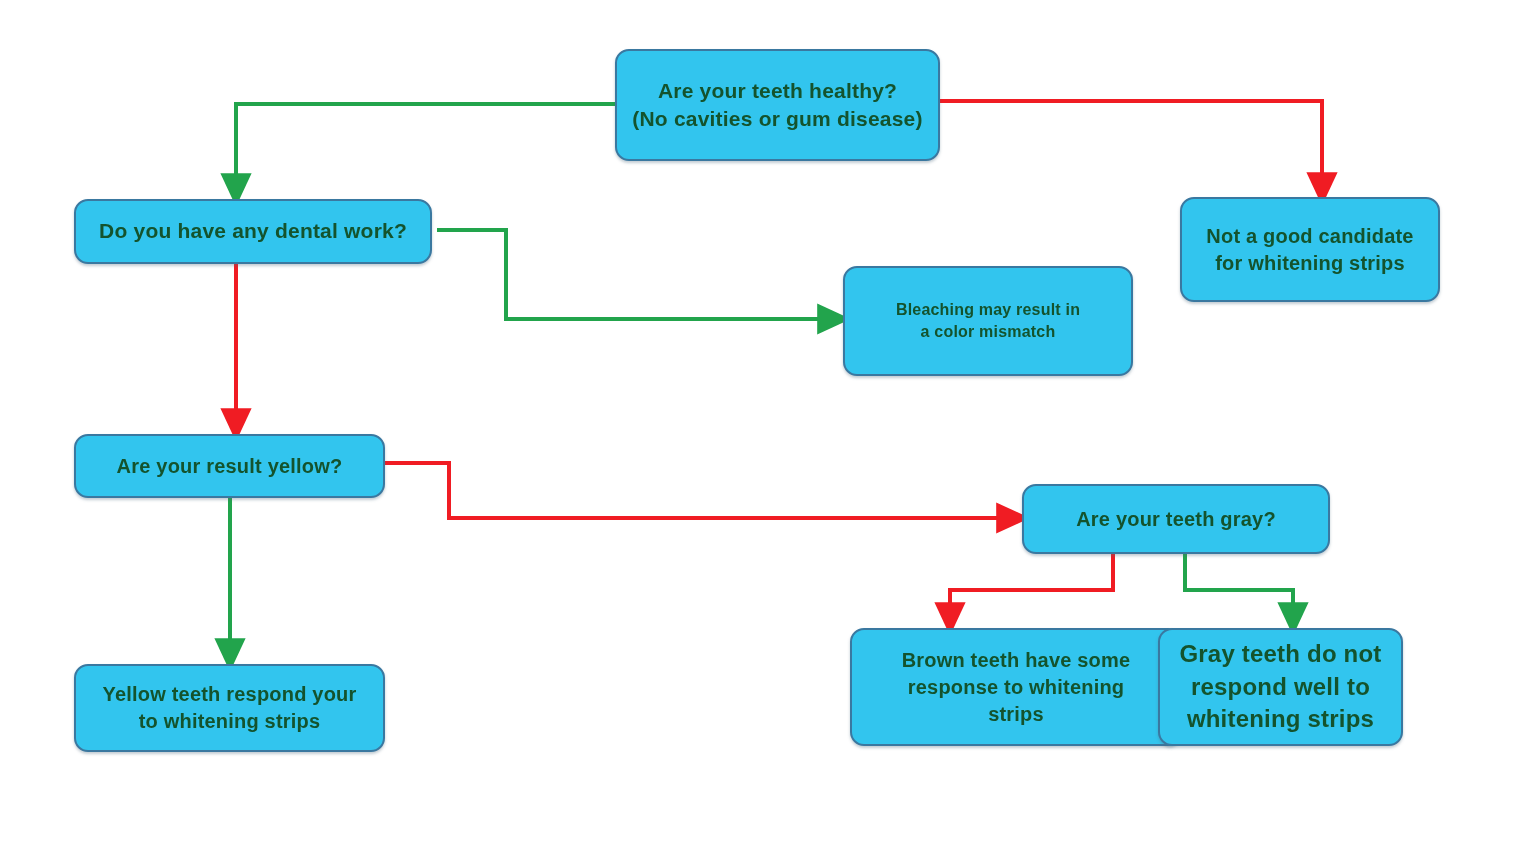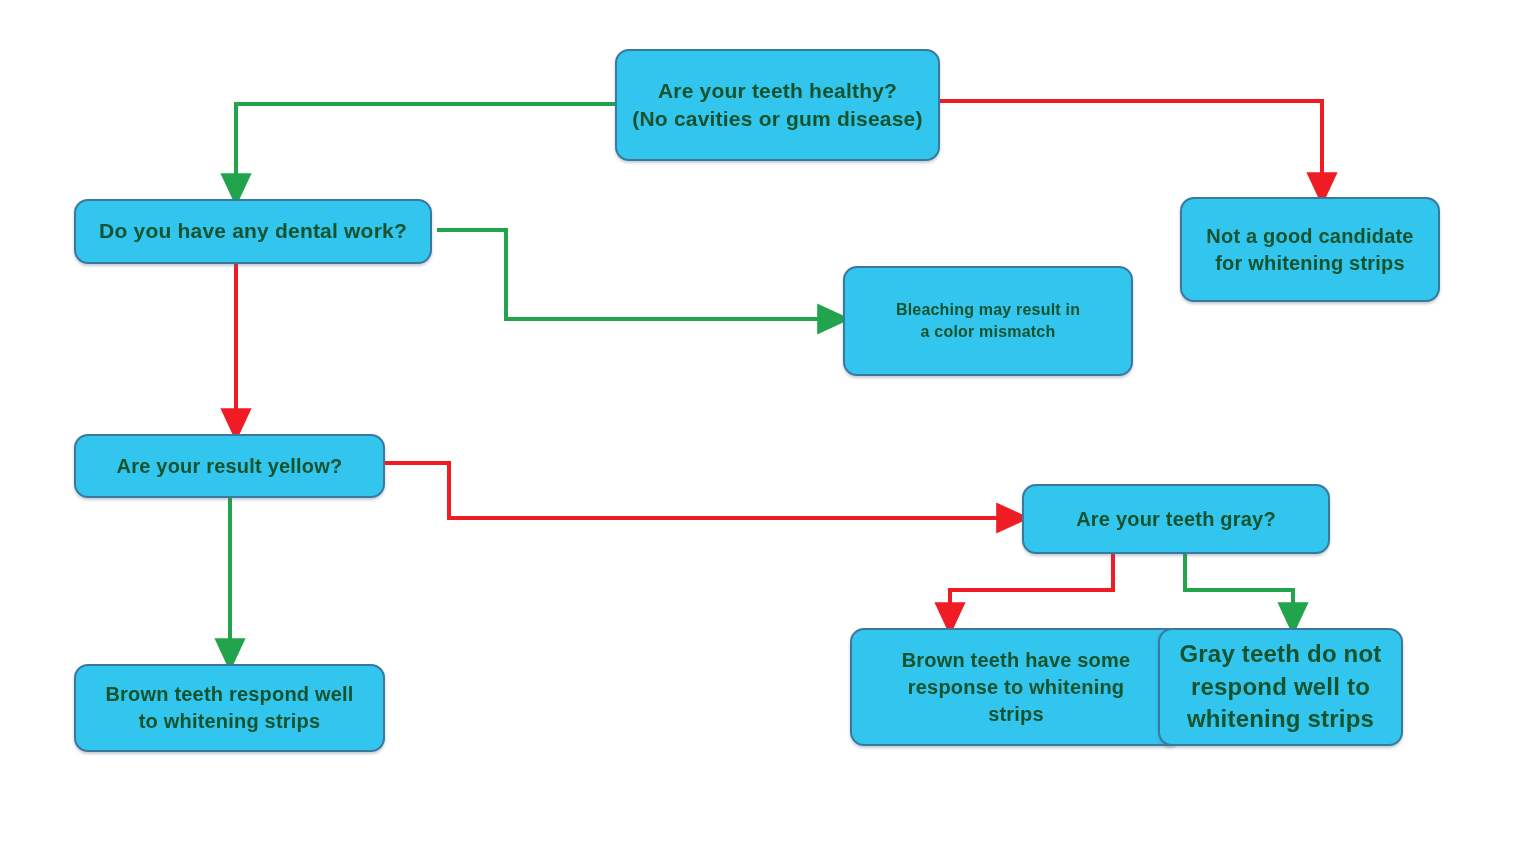--- a/index.html
+++ b/index.html
@@ -127,21 +127,21 @@
 
   <div class="node n-yellow">
     <span class="label">Are your result yellow?</span>
   </div>
 
   <div class="node n-gray">
     <span class="label">Are your teeth gray?</span>
   </div>
 
   <div class="node n-yellowres">
-    <span class="label">Brown teeth respond well
+    <span class="label">Yellow teeth respond your
 to whitening strips</span>
   </div>
 
   <div class="node n-brownres">
     <span class="label">Brown teeth have some
 response to whitening
 strips</span>
   </div>
 
   <div class="node n-grayres">

